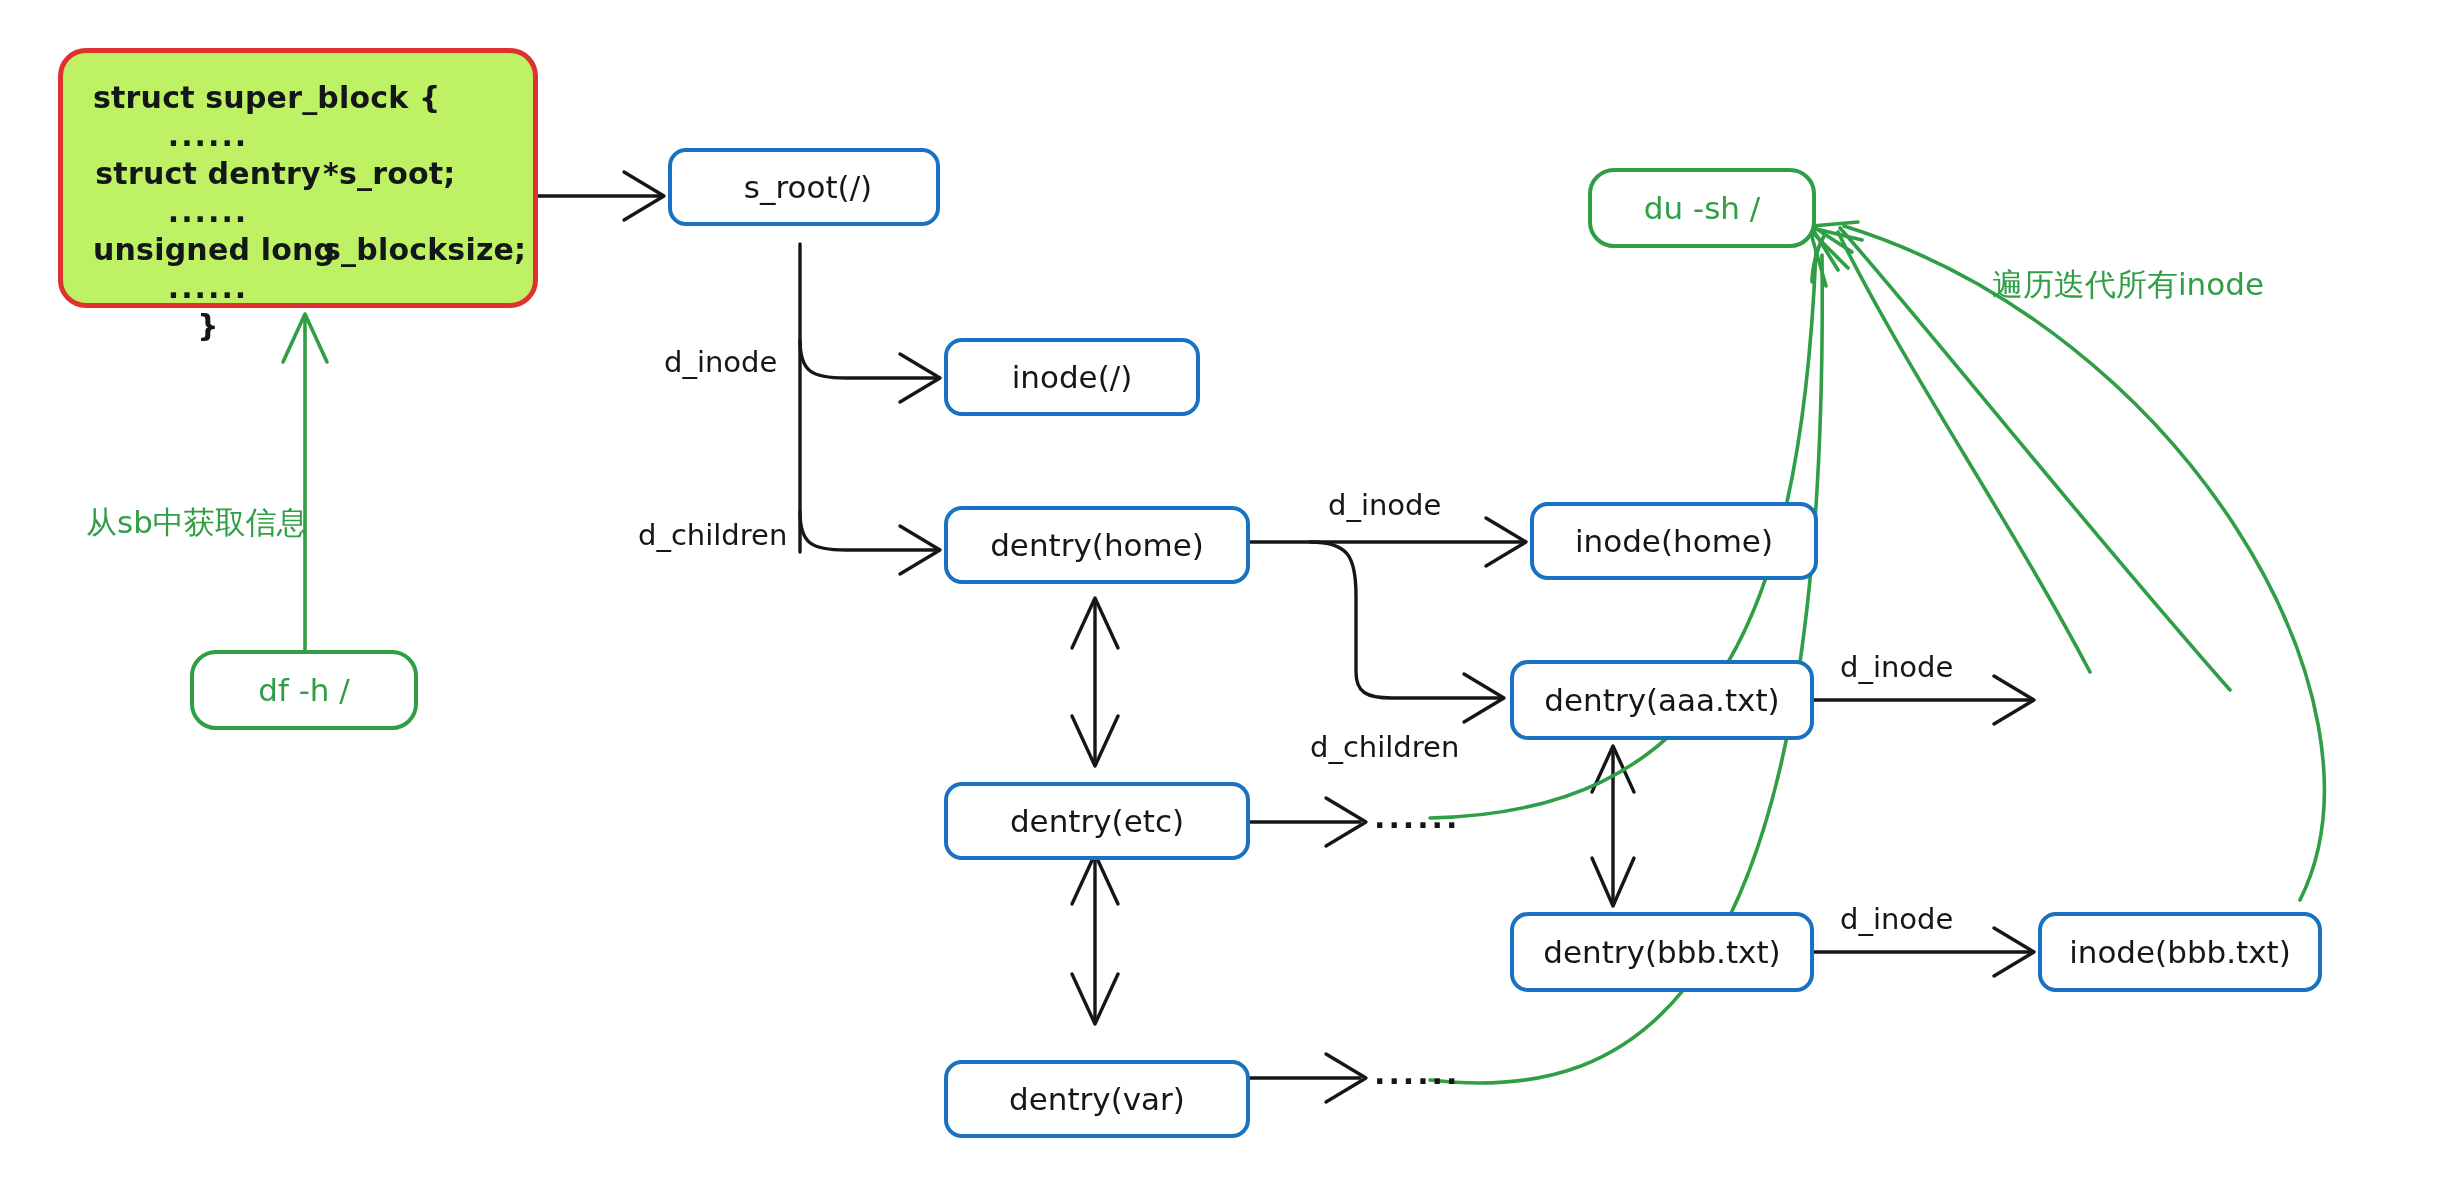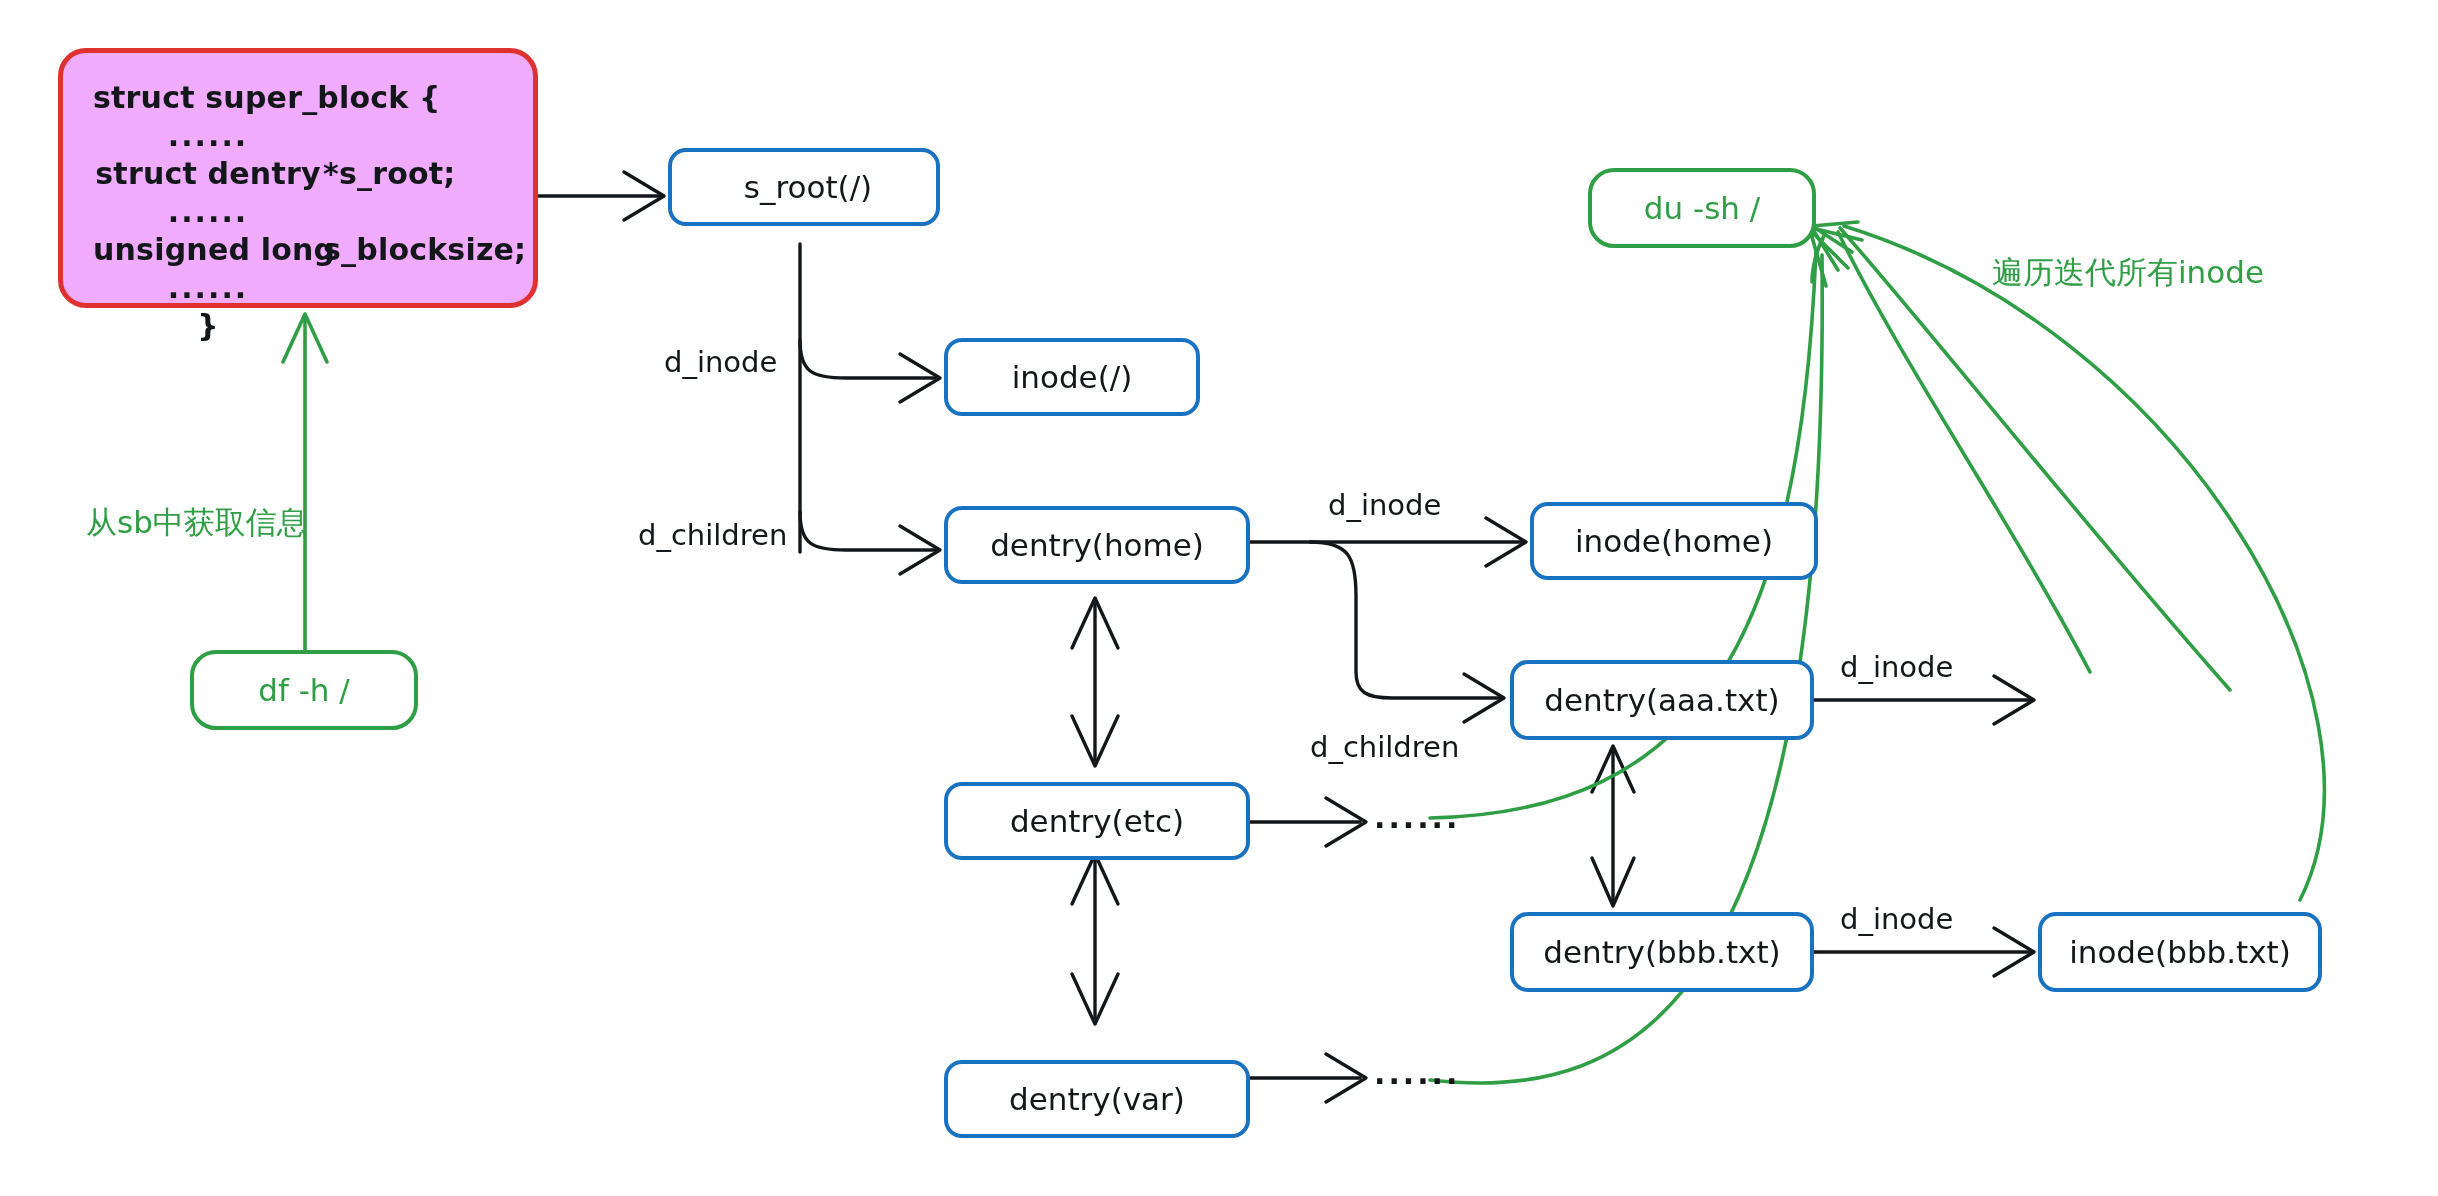--- a/index.html
+++ b/index.html
@@ -27,21 +27,21 @@
   }
   .node-green{
     border:4px solid #2f9e44;
     border-radius:26px;
     color:#2f9e44;
     font-size:31px;
   }
   .node-red{
     border:5px solid #e03131;
     border-radius:28px;
-    background:#f0abfc;
+    background:#bef264;
     display:block;
     padding:26px 30px 22px 30px;
   }
 
   .struct-line{
     display:flex;
     font-size:30px;
     font-weight:700;
     color:#14171a;
     line-height:1.0;
@@ -228,15 +228,15 @@
   <div class="label" style="left:1840px;top:650px;">d_inode</div>
 
   <div class="label" style="left:1840px;top:902px;">d_inode</div>
 
   <div class="ellipsis-label" style="left:1374px;top:800px;">......</div>
 
   <div class="ellipsis-label" style="left:1374px;top:1056px;">......</div>
 
   <div class="label label-green label-cn" style="left:62px;top:502px;margin-left:24px;">从sb中获取信息</div>
 
-  <div class="label label-green label-cn" style="left:1992px;top:252px;">遍历迭代所有inode</div>
+  <div class="label label-green label-cn" style="left:1992px;top:264px;">遍历迭代所有inode</div>
 
 </div>
 
 </body></html>

